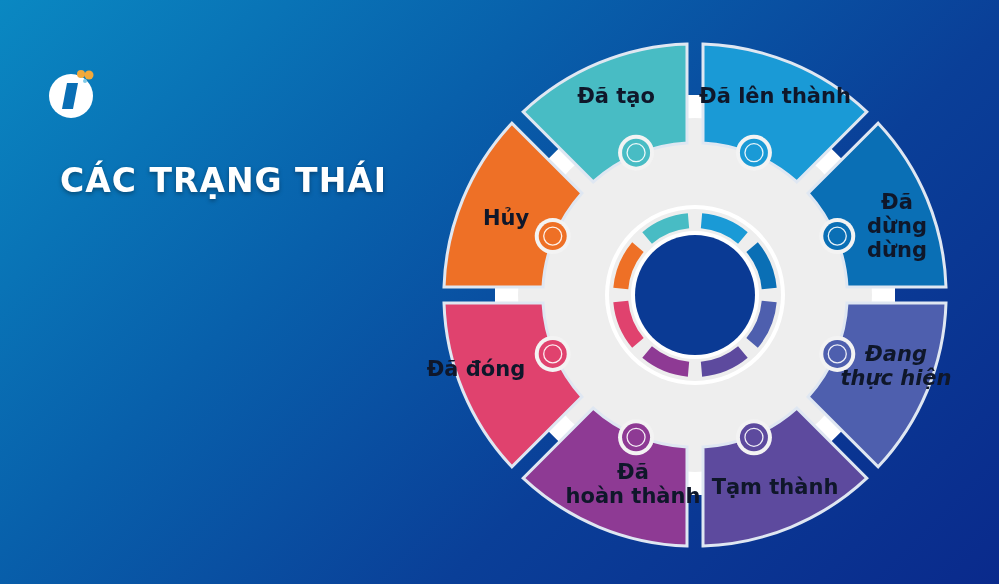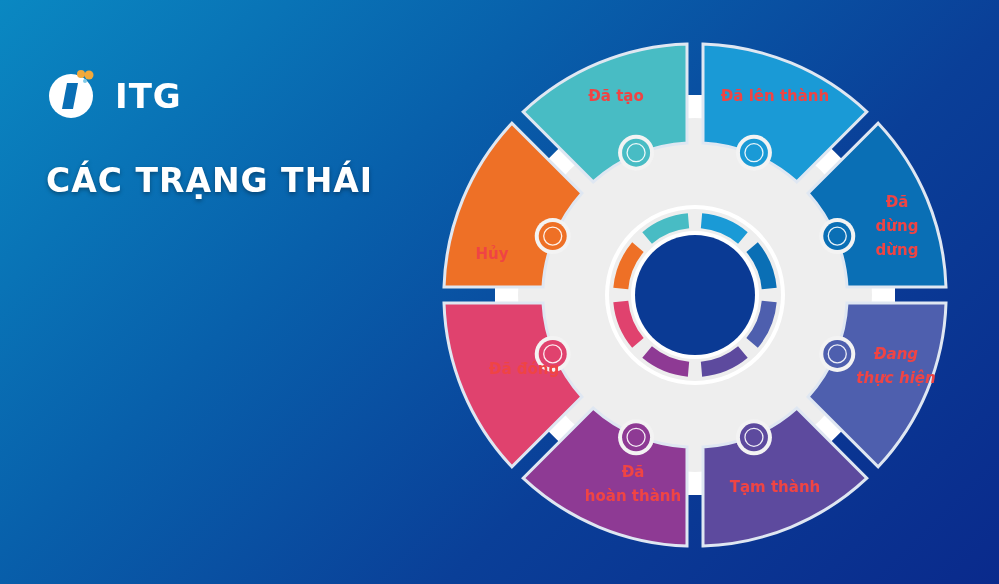--- a/index.html
+++ b/index.html
@@ -5,38 +5,37 @@
   html, body { margin:0; padding:0; }
   body {
     width:999px; height:584px; overflow:hidden; position:relative;
     background: linear-gradient(135deg, #0a88c2 0%, #0860ab 35%, #0a3f98 65%, #0a2a8c 100%);
     font-family: "DejaVu Sans", sans-serif;
   }
   .logo { position:absolute; left:45px; top:68px; display:flex; align-items:center; }
   .logo-mark { width:62px; height:52px; position:relative; }
   .logo-text { color:#fff; font-family:"DejaVu Sans", sans-serif; font-weight:bold; font-size:34px; letter-spacing:1px; margin-left:8px; margin-top:4px; }
   .title { position:absolute; left:46px; top:158px; color:#fff; font-family:"DejaVu Sans", sans-serif; font-weight:bold; font-size:33px; line-height:46px; letter-spacing:1px; text-shadow: 0 2px 4px rgba(0,0,0,0.35); }
-  .title div { white-space:nowrap; }
+  .title div { white-space:nowrap;margin-left:14px; }
   svg.wheel { position:absolute; left:0; top:0; }
-  .seg-label { position:absolute; color:#ef4444; font-weight:bold; font-size:15px; text-align:center; line-height:24px; white-space:nowrap; transform:translate(-50%,-50%); }
+  .seg-label { position:absolute; color:#0f172a; font-weight:bold; font-size:21px; text-align:center; line-height:24px; white-space:nowrap; transform:translate(-50%,-50%); }
 </style>
 </head>
 <body>
 
 <div class="logo">
   <div class="logo-mark">
     <svg width="62" height="52" viewBox="0 0 62 52">
       <circle cx="26" cy="28" r="22" fill="#ffffff"></circle>
       <polygon points="22,15 33,15 28,41 17,41" fill="#0a6fb5"></polygon>
       <circle cx="36" cy="6" r="4" fill="#f2a93b"></circle>
       <circle cx="44" cy="7" r="4.5" fill="#f2a93b"></circle>
       <circle cx="40" cy="13" r="2" fill="#7fc9e8"></circle>
     </svg>
   </div>
-  <span class="logo-text">ITG</span>
 </div>
 
 <div class="title">
   <div>CÁC TRẠNG THÁI</div>
 </div>
 
 <svg class="wheel" id="wheel" width="999" height="584" viewBox="0 0 999 584">
     <g transform="rotate(-90 695 295)">
       <rect x="847" y="287" width="48" height="16" fill="#ffffff"></rect>
     </g>
@@ -153,22 +152,22 @@
       <div>Đang</div>
       <div>thực hiện</div>
     </div>
     <div class="seg-label" style="left: 775px; top: 487px;">
       <div>Tạm thành</div>
     </div>
     <div class="seg-label" style="left: 633px; top: 484px;">
       <div>Đã</div>
       <div>hoàn thành</div>
     </div>
-    <div class="seg-label" style="left: 524px; top: 369px;">
+    <div class="seg-label" style="left: 476px; top: 369px;">
       <div>Đã đóng</div>
     </div>
-    <div class="seg-label" style="left: 492px; top: 218px; margin-top: 36px;">
+    <div class="seg-label" style="left: 506px; top: 218px;">
       <div>Hủy</div>
     </div>
     <div class="seg-label" style="left: 616px; top: 96px;">
       <div>Đã tạo</div>
     </div>
   </div>
 
 </body></html>

